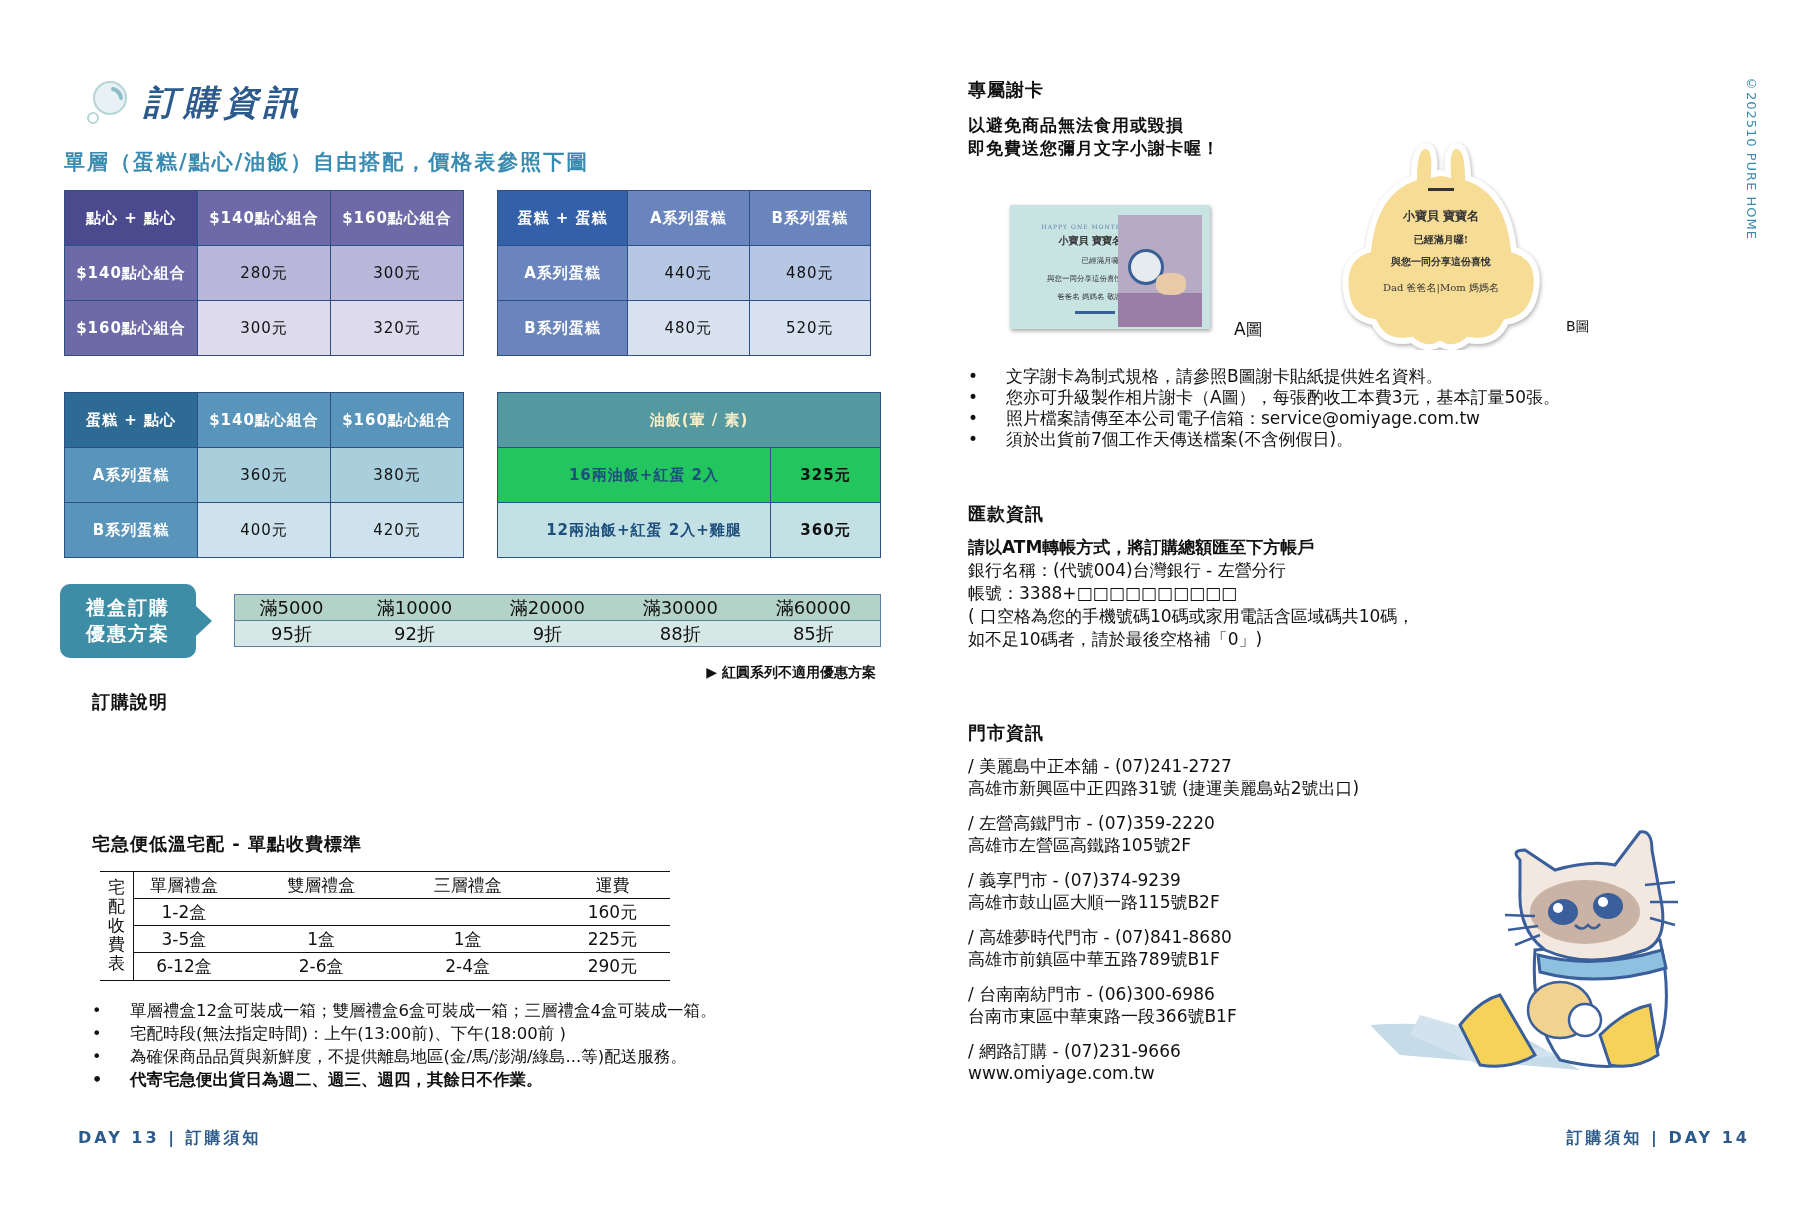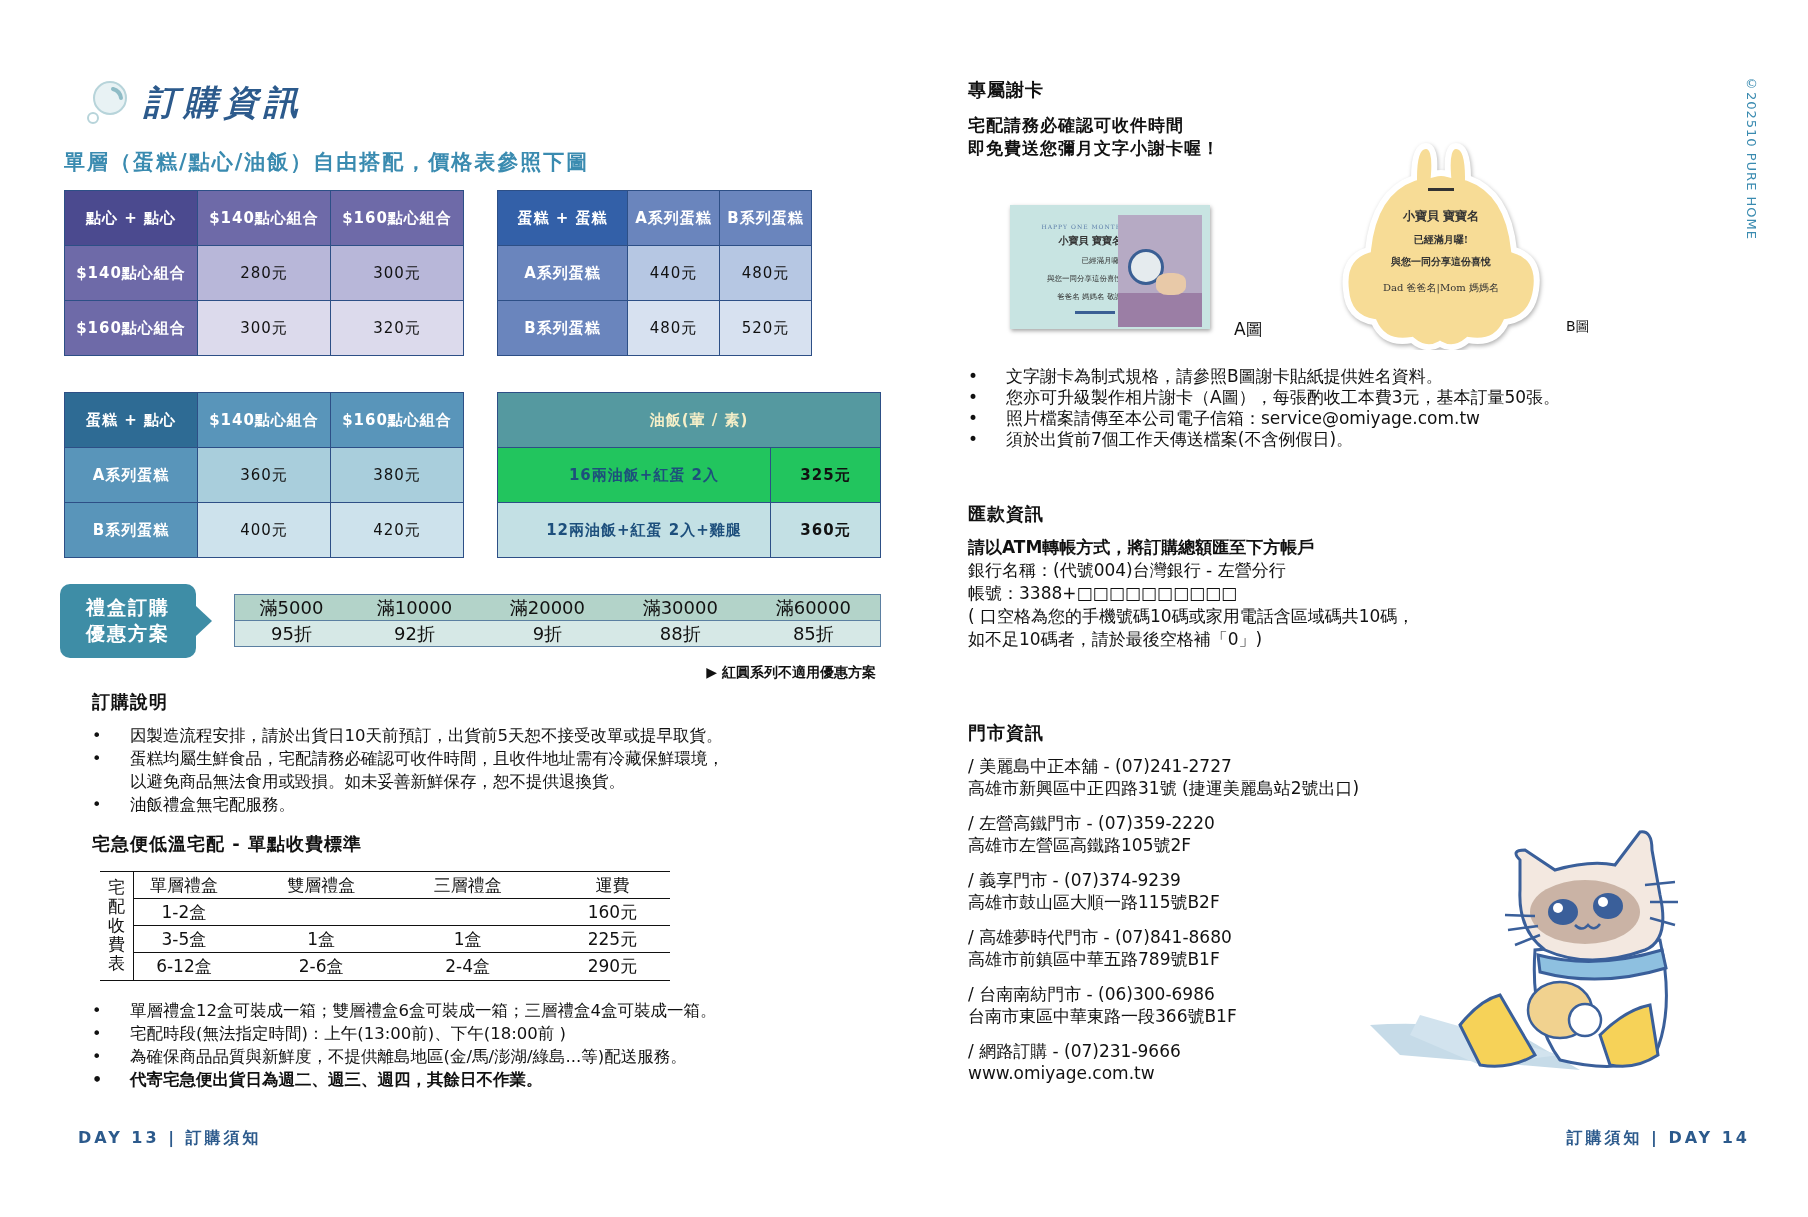--- a/index.html
+++ b/index.html
@@ -15,21 +15,21 @@
   
   table.pt { position: absolute; border-collapse: collapse; }
   table.pt td { border: 1.5px solid #2d4f86; text-align: center; font-size: 15px; height: 55px; font-weight: bold; letter-spacing: 1px; }
   .t1 { left: 64px; top: 190px; width: 400px; }
   .t1 td { width: 133px; }
   .t1 .corner { background: #4b4a8f; color: #fff; }
   .t1 .hd { background: #6e6aa8; color: #fff; }
   .t1 .c1 { background: #b8b7d9; color: #111; font-weight: normal; }
   .t1 .c2 { background: #dcdaec; color: #111; font-weight: normal; }
 
-  .t2 { left: 497px; top: 190px; width: 315px; }
+  .t2 { left: 497px; top: 190px; width: 374px; }
   .t2 td:first-child { width: 130px; }
   .t2 .corner { background: #3360a8; color: #fff; }
   .t2 .hd { background: #6a85bd; color: #fff; }
   .t2 .c1 { background: #b6c7e3; color: #111; font-weight: normal; }
   .t2 .c2 { background: #d7e1f0; color: #111; font-weight: normal; }
 
   .t3 { left: 64px; top: 392px; width: 400px; }
   .t3 td { width: 133px; }
   .t3 .corner { background: #2e6b94; color: #fff; }
   .t3 .hd { background: #5995ba; color: #fff; }
@@ -219,25 +219,20 @@
       <td>92折</td>
       <td>9折</td>
       <td>88折</td>
       <td>85折</td>
     </tr>
   </tbody>
     </table>
   <div class="disc-note">▶ 紅圓系列不適用優惠方案</div>
 
   <div class="h2" style="left:92px;top:690px;">訂購說明</div>
-  <ul class="bl" style="left:92px;top:724px;">
-    <li><span>因製造流程安排，請於出貨日10天前預訂，出貨前5天恕不接受改單或提早取貨。</span></li>
-    <li><span>蛋糕均屬生鮮食品，宅配請務必確認可收件時間，且收件地址需有冷藏保鮮環境，</span><span class="cont">以避免商品無法食用或毀損。如未妥善新鮮保存，恕不提供退換貨。</span></li>
-    <li><span>油飯禮盒無宅配服務。</span></li>
-  </ul>
 
   <div class="h2" style="left:92px;top:832px;">宅急便低溫宅配 - 單點收費標準</div>
   <div class="dtable">
     <div class="vlabel">宅<br>配<br>收<br>費<br>表</div>
     <div class="rows">
       <div class="row">
         <span>單層禮盒</span>
         <span>雙層禮盒</span>
         <span>三層禮盒</span>
         <span>運費</span>
@@ -270,21 +265,21 @@
   </ul>
 
   <div class="footer-left">DAY 13 |  訂購須知</div>
 </div>
 
 <div class="page-right">
   <div class="copyright">©202510 PURE HOME</div>
 
   <div class="rh" style="top:78px;">專屬謝卡</div>
   <div class="rsub" style="top:114px;">
-    <div>宅配請務必確認可收件時間</div>
+    <div>以避免商品無法食用或毀損</div>
     <div>即免費送您彌月文字小謝卡喔！</div>
   </div>
 
   <div class="cardA">
     <div class="txt">
       <div class="t-eng">HAPPY  ONE  MONTH</div>
       <div class="t-name">小寶貝 寶寶名</div>
       <div class="t-l">已經滿月囉!</div>
       <div class="t-l">與您一同分享這份喜悅</div>
       <div class="t-l">爸爸名 媽媽名 敬謝</div>

